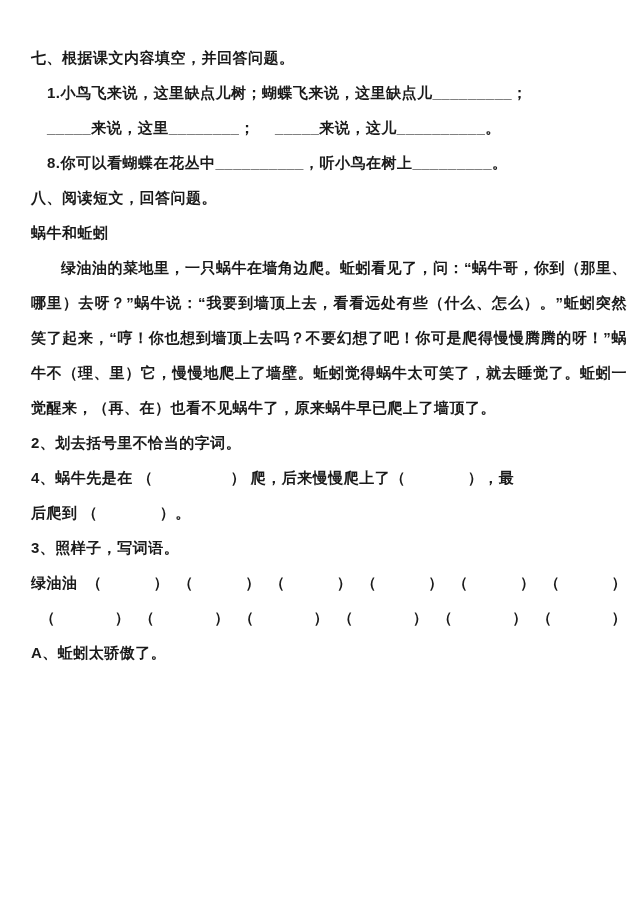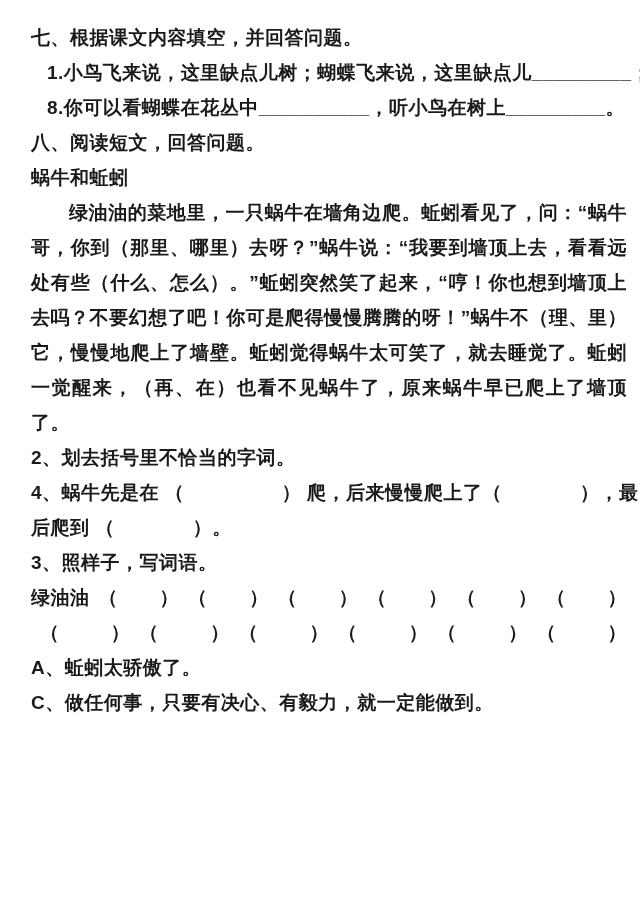--- a/index.html
+++ b/index.html
@@ -4,24 +4,24 @@
 <style>
   html, body { margin: 0; padding: 0; }
   body {
     width: 640px; height: 906px;
     background: #ffffff;
     overflow: hidden;
   }
   .page {
     box-sizing: border-box;
     width: 640px; height: 906px;
-    padding: 20px 13px 0 31px;
+    padding: 40px 13px 0 31px;
     font-family: "Liberation Sans", sans-serif;
     font-weight: 700;
-    font-size: 19px;
+    font-size: 15px;
     line-height: 35px;
     color: #1a1a1a;
     letter-spacing: 0.5px;
   }
   .page p { margin: 0; }
   .item { padding-left: 16px; }
   .center { text-align: left; }
   .passage { text-align: justify; text-indent: 2em; }
   .nowrap { white-space: nowrap; }
   .blank-row { display: flex; align-items: baseline; justify-content: flex-end; }
@@ -34,20 +34,21 @@
   }
 </style>
 </head>
 <body>
 
 <div class="page">
 
   <p>七、根据课文内容填空，并回答问题。</p>
 
   <p class="item nowrap">1.小鸟飞来说，这里缺点儿树；蝴蝶飞来说，这里缺点儿_________；</p>
+  <p class="item nowrap">_____来说，这里________；　 _____来说，这儿__________。</p>
   <p class="item nowrap">8.你可以看蝴蝶在花丛中__________，听小鸟在树上_________。</p>
 
   <p>八、阅读短文，回答问题。</p>
 
   <p class="center">蜗牛和蚯蚓</p>
 
   <p class="passage">绿油油的菜地里，一只蜗牛在墙角边爬。蚯蚓看见了，问：“蜗牛哥，你到（那里、哪里）去呀？”蜗牛说：“我要到墙顶上去，看看远处有些（什么、怎么）。”蚯蚓突然笑了起来，“哼！你也想到墙顶上去吗？不要幻想了吧！你可是爬得慢慢腾腾的呀！”蜗牛不（理、里）它，慢慢地爬上了墙壁。蚯蚓觉得蜗牛太可笑了，就去睡觉了。蚯蚓一觉醒来，（再、在）也看不见蜗牛了，原来蜗牛早已爬上了墙顶了。</p>
 
   <p>2、划去括号里不恰当的字词。</p>
 
@@ -106,15 +107,14 @@
         <span>）</span>
       </span>
     <span class="blank">
         <span>（</span>
         <span>）</span>
       </span>
   </div>
 
 
   <p>A、蚯蚓太骄傲了。</p>
-  <p>C、做任何事，只要有决心、有毅力，就一定能做到。</p>
 
 </div>
 
 </body></html>

